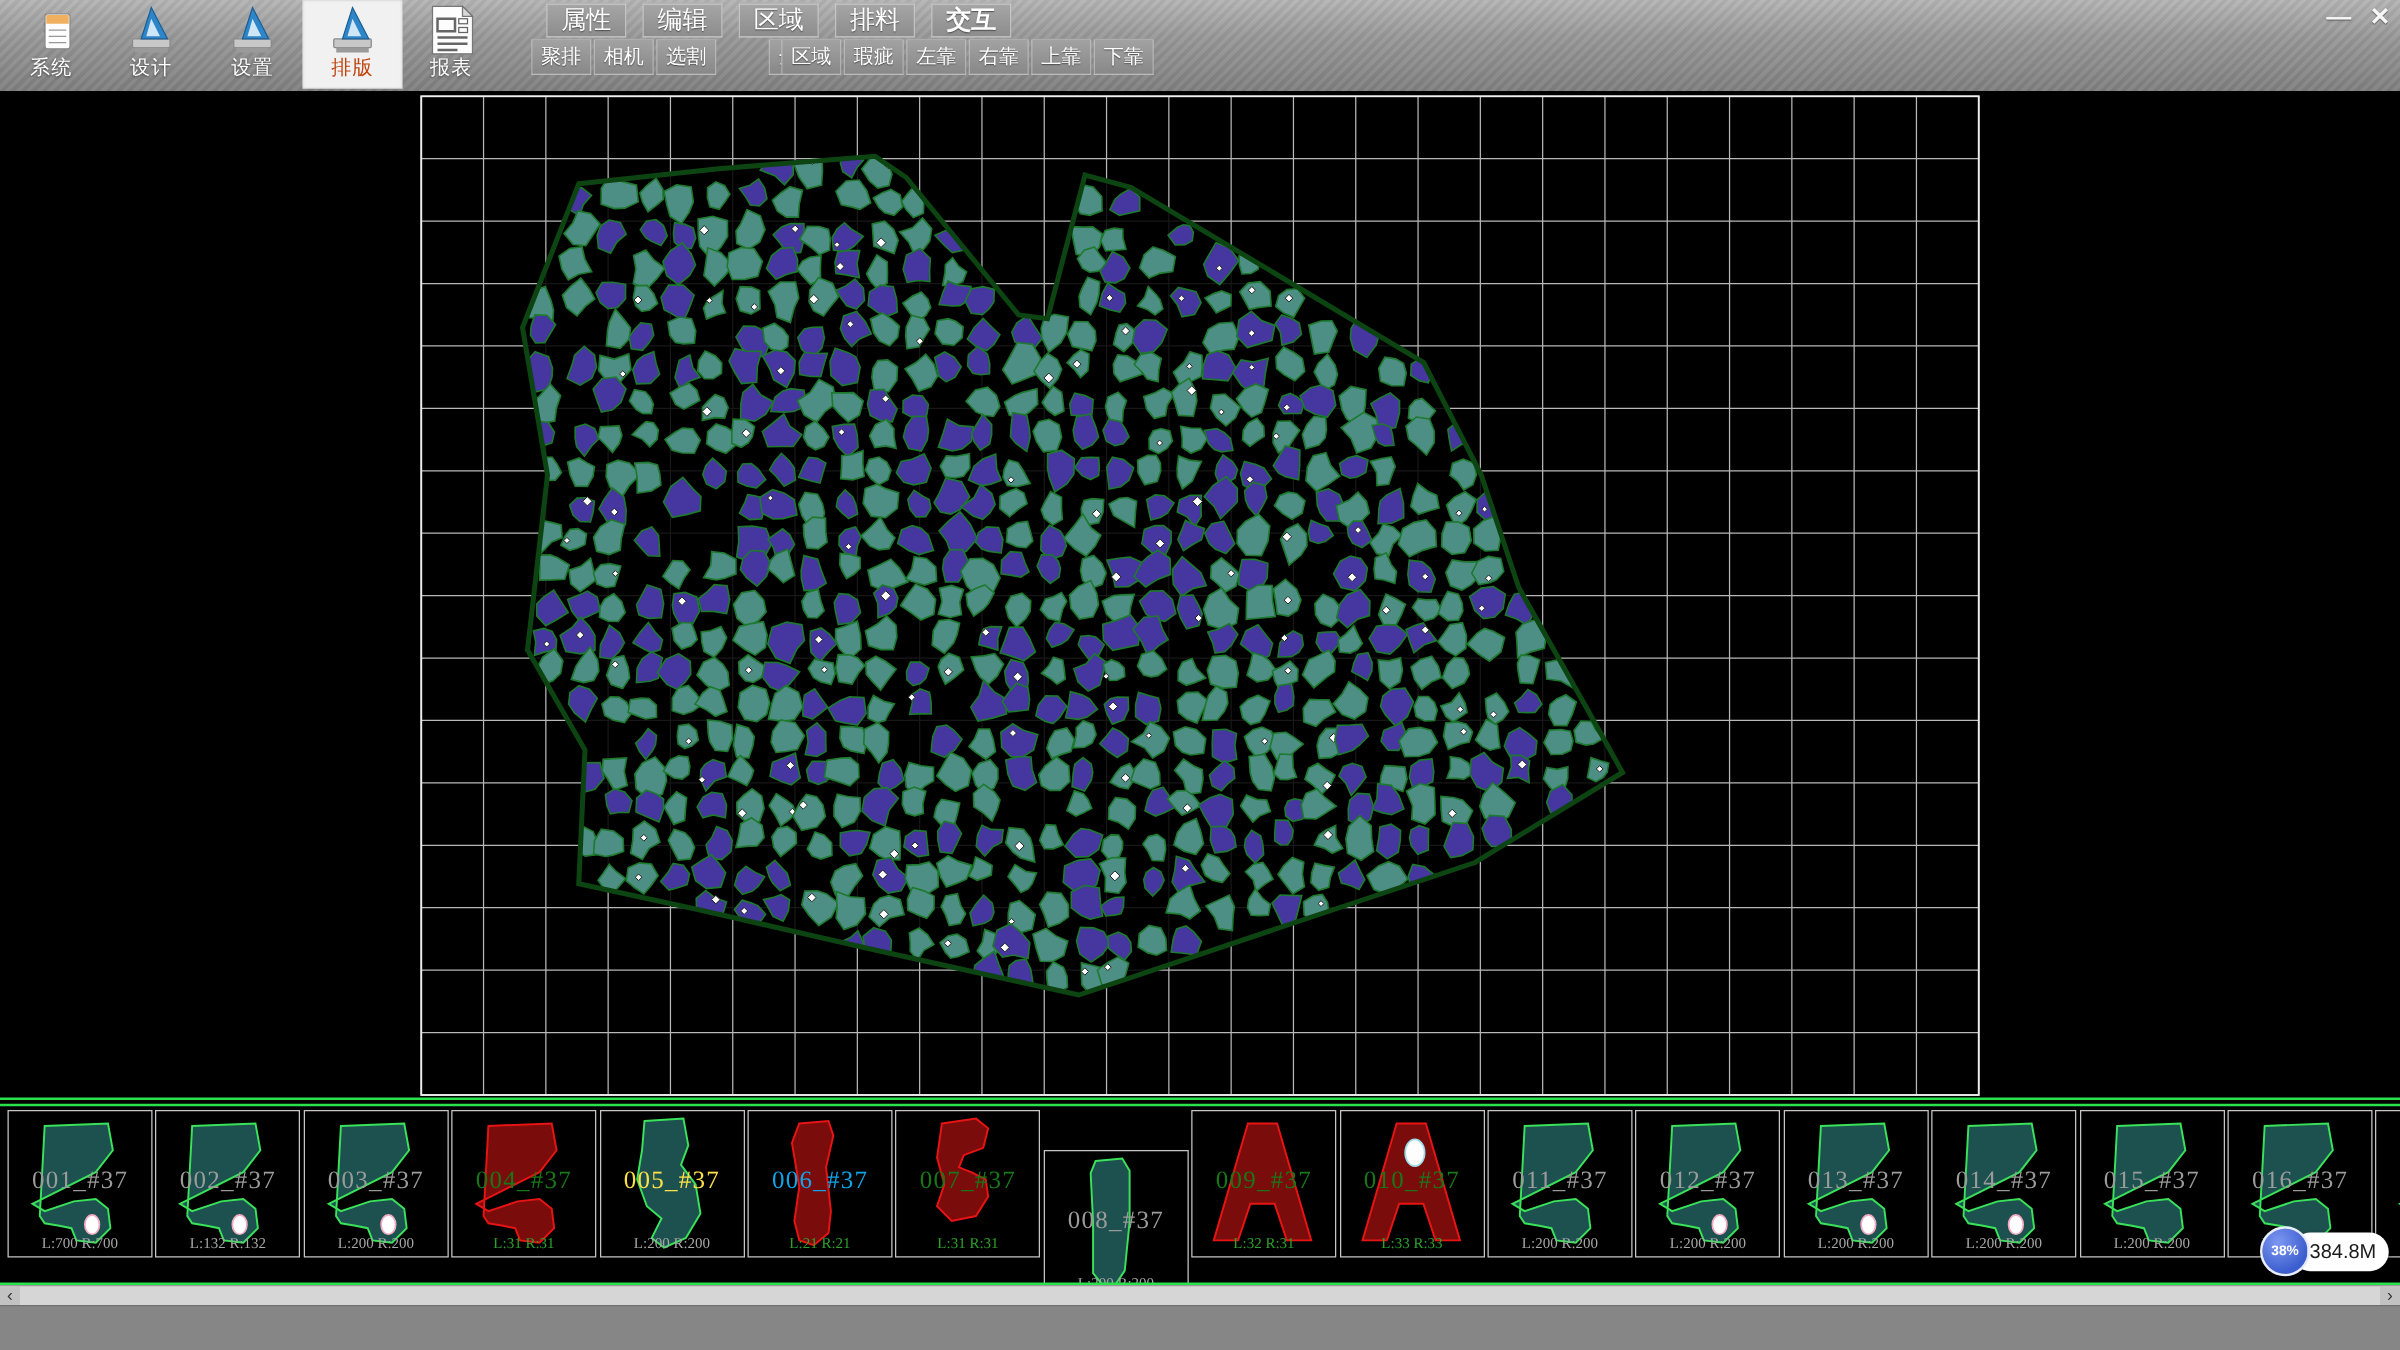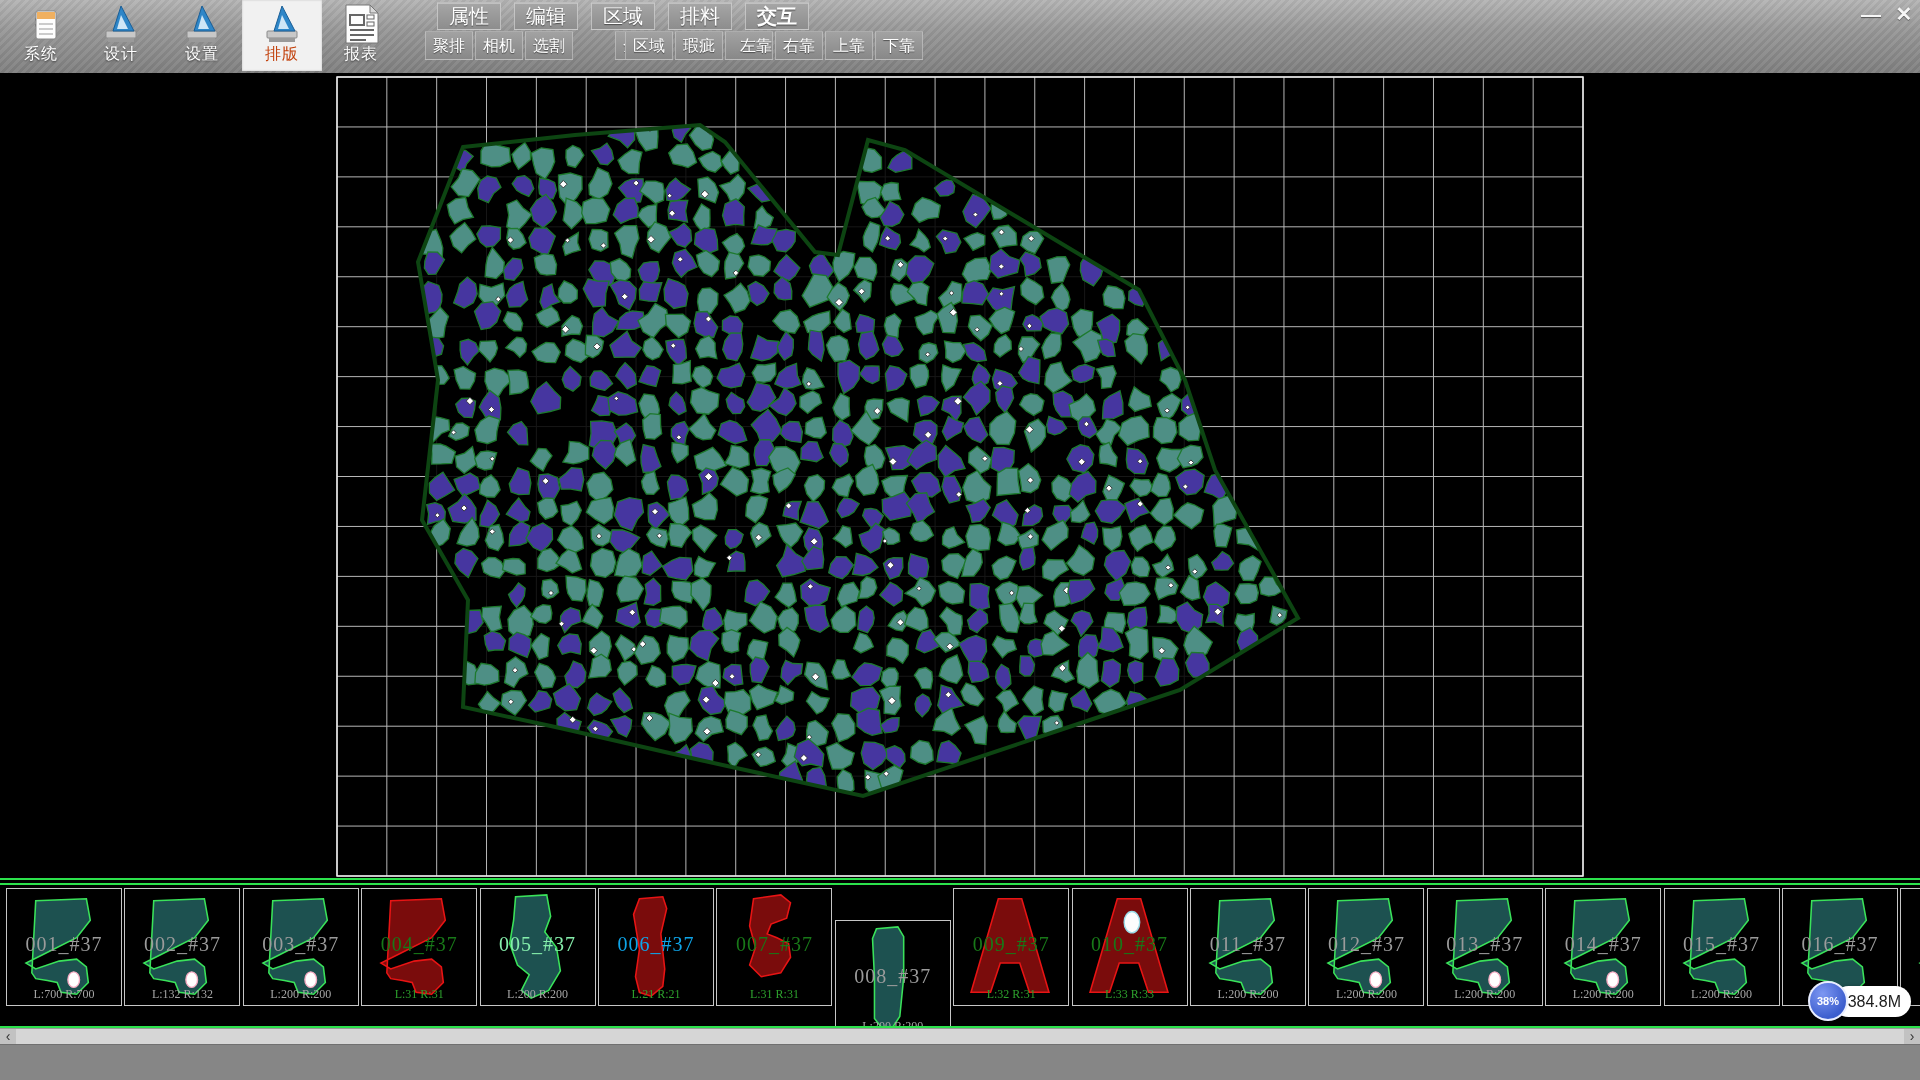--- a/index.html
+++ b/index.html
@@ -119,21 +119,21 @@
         <div class="mbtn" style="left: 668px;">排料</div>
         <div class="mbtn" style="left: 745px; font-weight: bold;">交互</div>
       </div>
     <div id="toolrow">
         <div class="tbtn" style="left: 425px;">聚排</div>
         <div class="tbtn" style="left: 475px;">相机</div>
         <div class="tbtn" style="left: 525px;">选割</div>
         <div class="tbtn" style="left: 585px; margin-left: 30px;">全割</div>
         <div class="tbtn" style="left: 625px;">区域</div>
         <div class="tbtn" style="left: 675px;">瑕疵</div>
-        <div class="tbtn" style="left: 725px; text-align: right;">左靠</div>
+        <div class="tbtn" style="left: 725px;">左靠</div>
         <div class="tbtn" style="left: 775px;">右靠</div>
         <div class="tbtn" style="left: 825px;">上靠</div>
         <div class="tbtn" style="left: 875px;">下靠</div>
       </div>
     <div class="winbtn" style="left:1856px;width:30px;"><span>—</span></div>
     <div class="winbtn" style="left:1890px;width:28px;"><span>✕</span></div>
   </div>
 
   <div class="canvas">
     <svg id="cansvg" width="1920" height="805">
@@ -901,21 +901,21 @@
           <svg viewBox="0 0 100 115">
             <path d="M22 10 L74 8 L78 30 L64 48 L28 66 L12 74 L22 80 L46 72 L64 70 L74 78 L76 94 L64 106 L48 104 L44 94 L34 92 L22 90 L18 84 Z" fill="#7a0c0c" stroke="#e81414" stroke-width="1.6"></path>
           </svg>
           <div class="clabel" style="color: rgb(24, 120, 24);">004_#37</div>
           <div class="clr" style="color: rgb(45, 161, 45);">L:31 R:31</div>
         </div>
         <div class="cell" style="left: 479.6px;">
           <svg viewBox="0 0 100 115">
             <path d="M28 6 L60 4 L64 26 L58 42 L70 58 L74 82 L62 102 L44 110 L34 102 L42 86 L30 76 L22 54 L26 30 Z" fill="#1d5150" stroke="#3ae25a" stroke-width="1.6"></path>
           </svg>
-          <div class="clabel" style="color: #86efac;">005_#37</div>
+          <div class="clabel" style="color: #fde047;">005_#37</div>
           <div class="clr" style="color: rgb(166, 166, 166);">L:200 R:200</div>
         </div>
         <div class="cell" style="left: 598px;">
           <svg viewBox="0 0 100 115">
             <path d="M34 8 L58 6 L62 18 L56 44 L60 80 L58 98 L46 108 L34 104 L30 88 L34 60 L28 24 Z" fill="#7a0c0c" stroke="#e81414" stroke-width="1.6"></path>
           </svg>
           <div class="clabel" style="color: #0ea5e9;">006_#37</div>
           <div class="clr" style="color: rgb(45, 161, 45);">L:21 R:21</div>
         </div>
         <div class="cell" style="left: 716.4px;">

